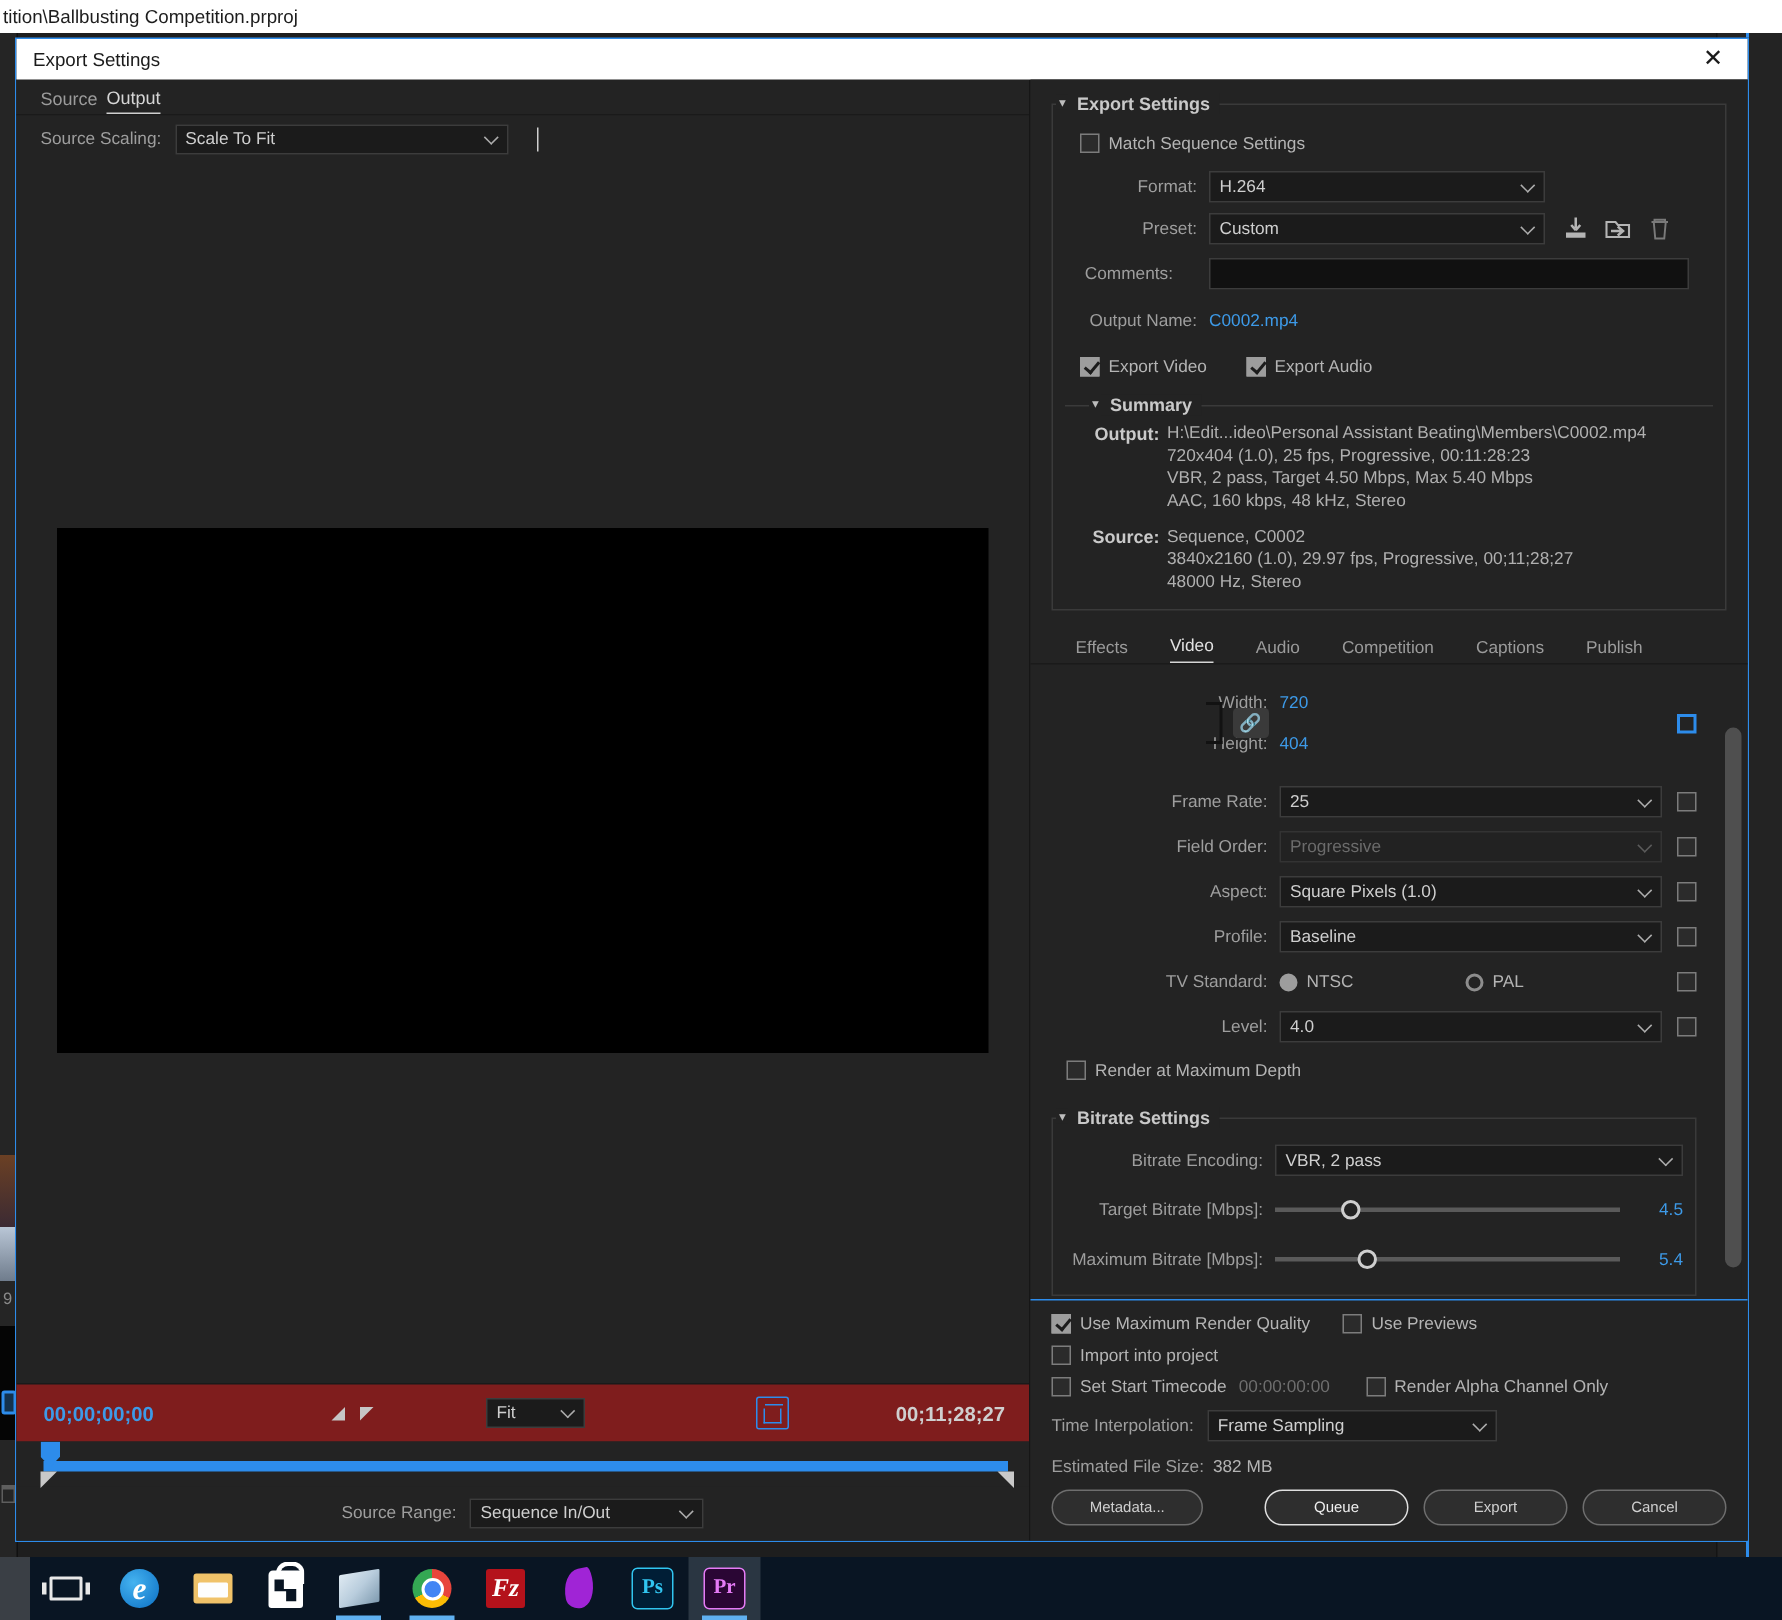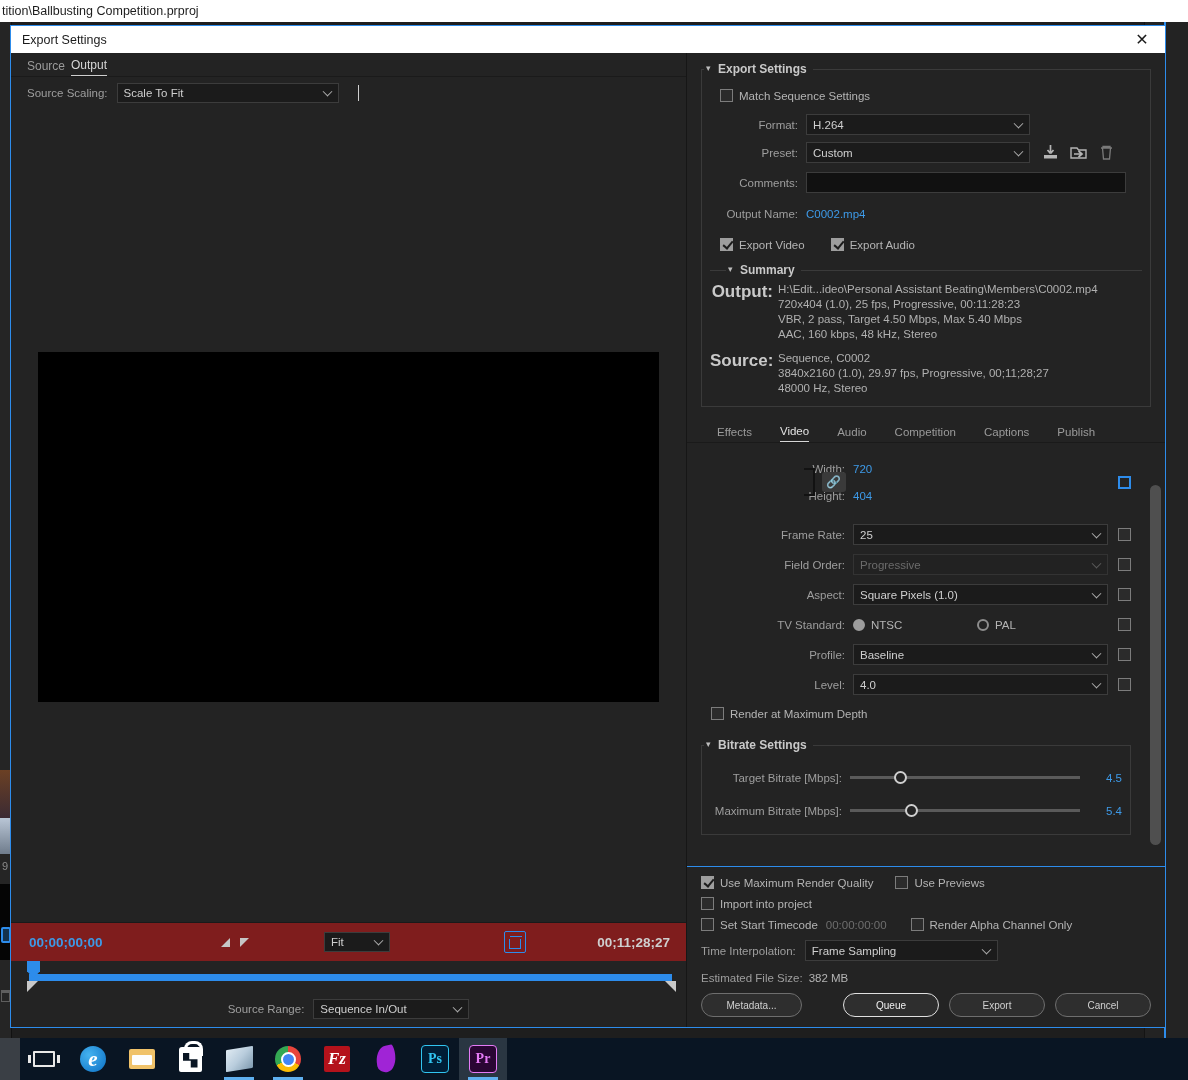--- a/index.html
+++ b/index.html
@@ -286,21 +286,21 @@
   .cb.checked::after {
     content: ""; position: absolute; left: 4px; top: 0px; width: 4px; height: 8px;
     border-right: 2px solid #1c1c1c; border-bottom: 2px solid #1c1c1c;
     transform: rotate(40deg);
   }
   .cb.focused { border: 2px solid #2d8ceb; background: #232323; }
   .cbrow { display: flex; align-items: center; gap: 6px; font-size: 11.5px; color: #b4b4b4; }
   .icon-btn { width: 19px; height: 19px; cursor: pointer; position: relative; }
   .blue { color: #3d9ae8; }
   .summary-label {
-    font-size: 17px; color: #c9c9c9; font-weight: bold; text-align: right;
+    font-size: 12px; color: #c9c9c9; font-weight: bold; text-align: right;
     width: 68px; flex: none; padding-right: 5px;
   }
   .summary-lines { font-size: 11.5px; color: #b0b0b0; line-height: 15px; }
   #tabstrip {
     display: flex; gap: 28px; padding: 0 0 0 30px; height: 26px;
     align-items: flex-end; border-bottom: 1px solid #1a1a1a; margin-top: 10px;
   }
   .vtab { font-size: 11.5px; color: #9b9b9b; padding-bottom: 4px; cursor: pointer; }
   .vtab.active { color: #e2e2e2; border-bottom: 1px solid #d6d6d6; }
   #settings-scroll {
@@ -515,21 +515,21 @@
           </span>
           <span style="width:9px"></span>
           <span class="icon-btn">
             <svg viewBox="0 0 19 19" width="19" height="19">
                 <path d="M4 5h11M6 5V3.5h7V5M5.5 5l1 11h6l1-11" stroke="#7a7a7a" stroke-width="1.3" fill="none"></path>
               </svg>
           </span>
         </div>
 
         <div class="row" style="margin-top:7px">
-          <span class="row-label" style="width:96px;padding-right:8px">Comments:</span>
+          <span class="row-label" style="width:96px;padding-right:24px">Comments:</span>
           <div class="txtfield" style="width:320px"></div>
         </div>
 
         <div class="row" style="margin-top:8px">
           <span class="row-label" style="width:96px;padding-right:8px">Output Name:</span>
           <span class="blue" style="font-size:11.5px">C0002.mp4</span>
         </div>
 
         <div class="row" style="margin-left:10px;margin-top:8px;gap:26px">
           <span class="cbrow">
@@ -613,20 +613,30 @@
               <span class="chev"></span>
             </div>
             <span style="width:10px"></span>
             <span class="cb"></span>
           </div>
 
           <div class="row" style="margin-top:7px">
             <span class="row-label" style="width:152px;padding-right:8px">Aspect:</span>
             <div class="sel" style="flex:1">
               <span>Square Pixels (1.0)</span>
+              <span class="chev"></span>
+            </div>
+            <span style="width:10px"></span>
+            <span class="cb"></span>
+          </div>
+
+          <div class="row" style="margin-top:7px">
+            <span class="row-label" style="width:152px;padding-right:8px">Profile:</span>
+            <div class="sel" style="flex:1">
+              <span>Baseline</span>
               <span class="chev"></span>
             </div>
             <span style="width:10px"></span>
             <span class="cb"></span>
           </div>
 
           <div class="row" style="margin-top:7px">
             <span class="row-label" style="width:152px;padding-right:8px">TV Standard:</span>
             <div style="flex:1;display:flex;align-items:center">
               <span class="cbrow" style="width:124px">
@@ -636,48 +646,45 @@
               <span class="cbrow">
                 <span class="radio"></span>
                 <span>PAL</span>
               </span>
             </div>
             <span style="width:10px"></span>
             <span class="cb"></span>
           </div>
 
           <div class="row" style="margin-top:7px">
-            <span class="row-label" style="width:152px;padding-right:8px">Profile:</span>
-            <div class="sel" style="flex:1">
-              <span>Baseline</span>
-              <span class="chev"></span>
-            </div>
-            <span style="width:10px"></span>
-            <span class="cb"></span>
-          </div>
-
-          <div class="row" style="margin-top:7px">
             <span class="row-label" style="width:152px;padding-right:8px">Level:</span>
             <div class="sel" style="flex:1">
               <span>4.0</span>
               <span class="chev"></span>
             </div>
             <span style="width:10px"></span>
             <span class="cb"></span>
           </div>
 
           <div class="cbrow" style="margin-top:11px;margin-left:10px">
             <span class="cb"></span>
             <span>Render at Maximum Depth</span>
           </div>
 
           <div class="group" style="margin:25px 0 0 0;padding:10px 8px 12px 8px">
             <span class="group-arrow">▾</span>
             <span class="group-title">Bitrate Settings</span>
 
+            <div class="row" style="margin-top:6px">
+              <span class="row-label" style="width:140px;padding-right:8px">Bitrate Encoding:</span>
+              <div class="sel" style="flex:1">
+                <span>VBR, 2 pass</span>
+                <span class="chev"></span>
+              </div>
+            </div>
 
             <div class="row" style="margin-top:10px">
               <span class="row-label" style="width:140px;padding-right:8px">Target Bitrate [Mbps]:</span>
               <div class="slider-track" style="flex:1;position:relative">
                 <span class="slider-knob" id="knob-target" style="left: 19%;"></span>
               </div>
               <span class="blue" style="font-size:11.5px;width:42px;text-align:right">4.5</span>
             </div>
 
             <div class="row" style="margin-top:10px">

